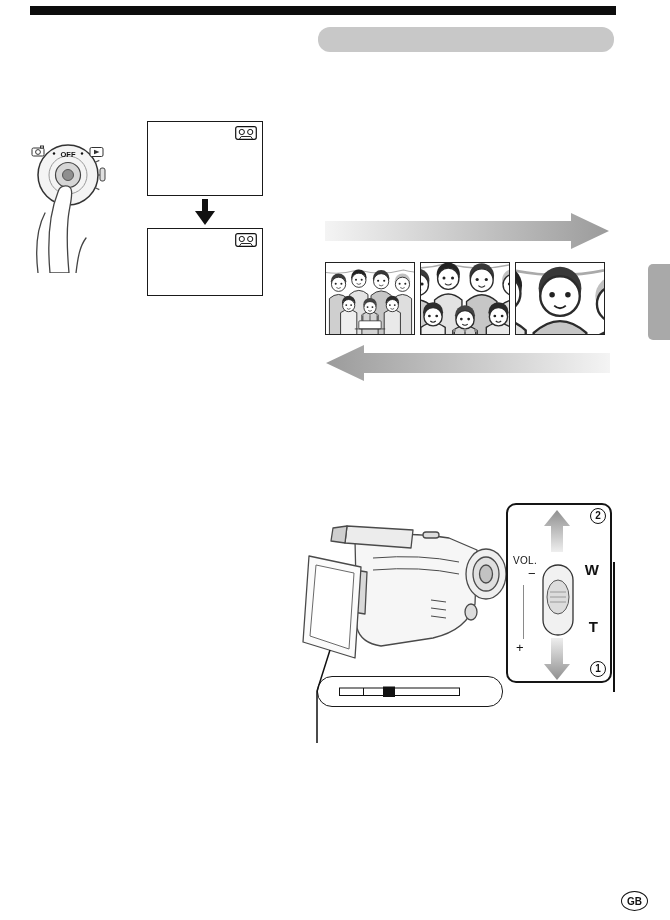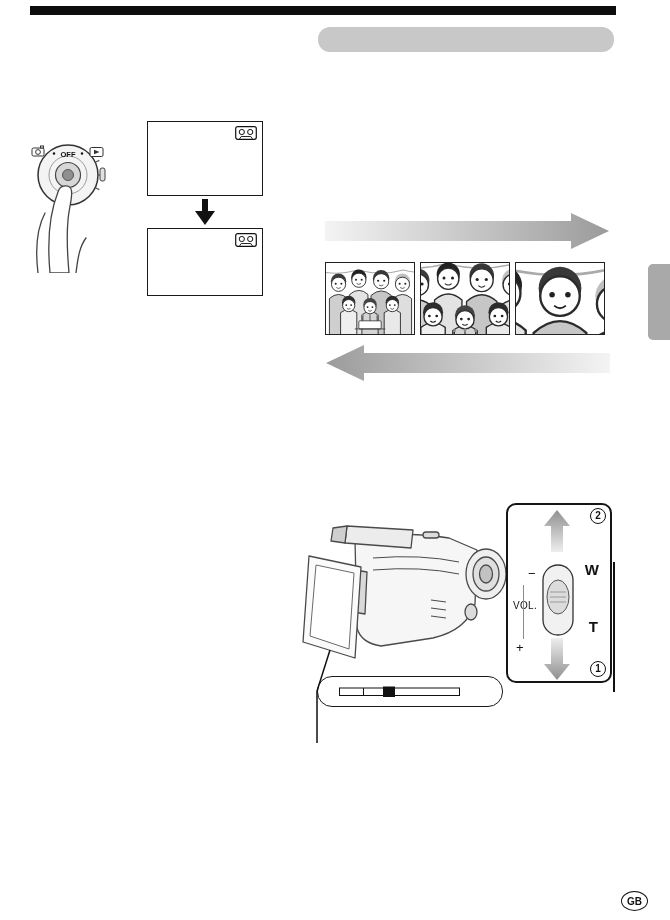--- a/index.html
+++ b/index.html
@@ -34,21 +34,21 @@
   .camcorder { left:281px; top:512px; }
 
   .zoom-panel { left:506px; top:503px; width:106px; height:180px; background:#fff;
     border:2px solid #151515; border-radius:10px; }
   .zoom-panel .up-arrow { position:absolute; left:36px; top:5px; }
   .zoom-panel .down-arrow { position:absolute; left:36px; top:133px; }
   .circ { position:absolute; width:16px; height:16px; border:1.2px solid #111; border-radius:50%;
     font-size:10px; line-height:14px; text-align:center; font-weight:bold; background:#fff; }
   .circ.two { right:4px; top:3px; }
   .circ.one { right:4px; bottom:4px; }
-  .vol    { position:absolute; left:5px;  top:50px;  font-size:10px; letter-spacing:0.3px;margin-top:45px; }
+  .vol    { position:absolute; left:5px;  top:50px;  font-size:10px; letter-spacing:0.3px; }
   .minus  { position:absolute; left:20px; top:61px;  font-size:13px; }
   .plus   { position:absolute; left:8px;  top:135px; font-size:13px; }
   .wlabel { position:absolute; right:11px; top:56px;  font-size:15px; font-weight:bold; }
   .tlabel { position:absolute; right:12px; top:113px; font-size:15px; font-weight:bold; }
   .scale-line { position:absolute; left:15px; top:80px; width:1px; height:54px; background:#8a8a8a; }
   .lever { position:absolute; left:33px; top:58px; }
 
   .lever-line { left:613px; top:562px; width:2px; height:130px; background:#111; }
 
   .indicator-box { left:317px; top:676px; width:186px; height:31px; background:#fff;

